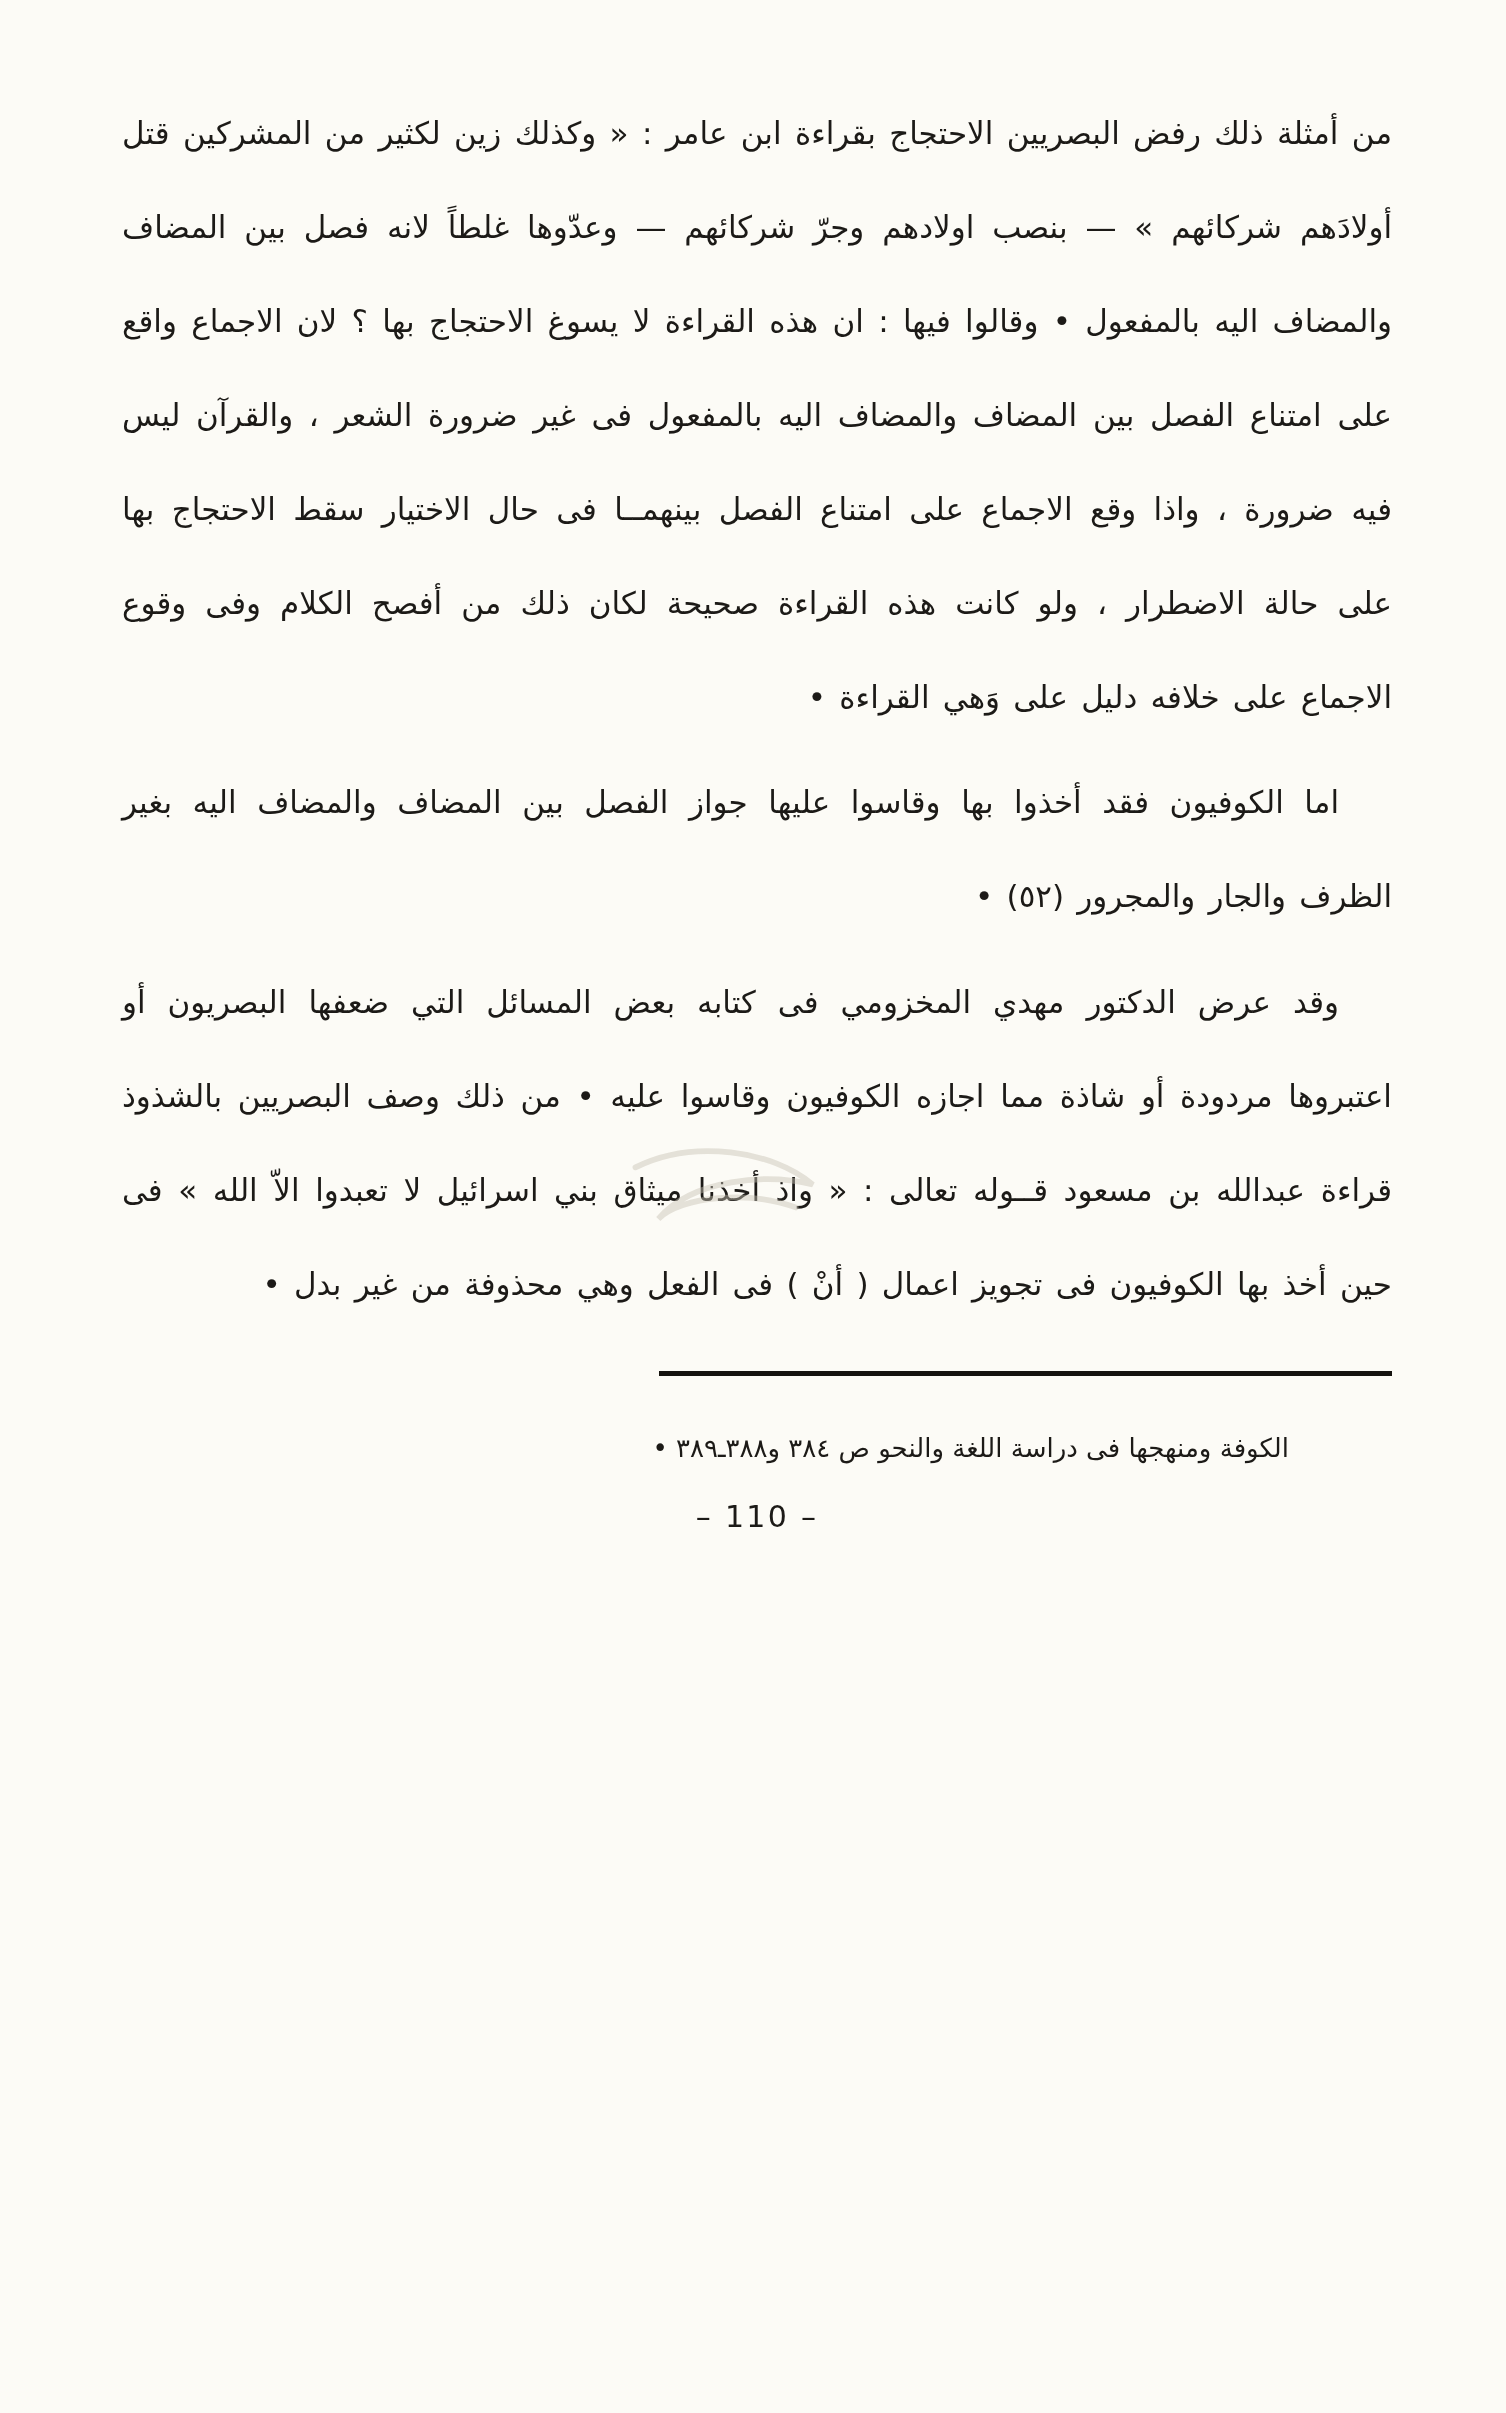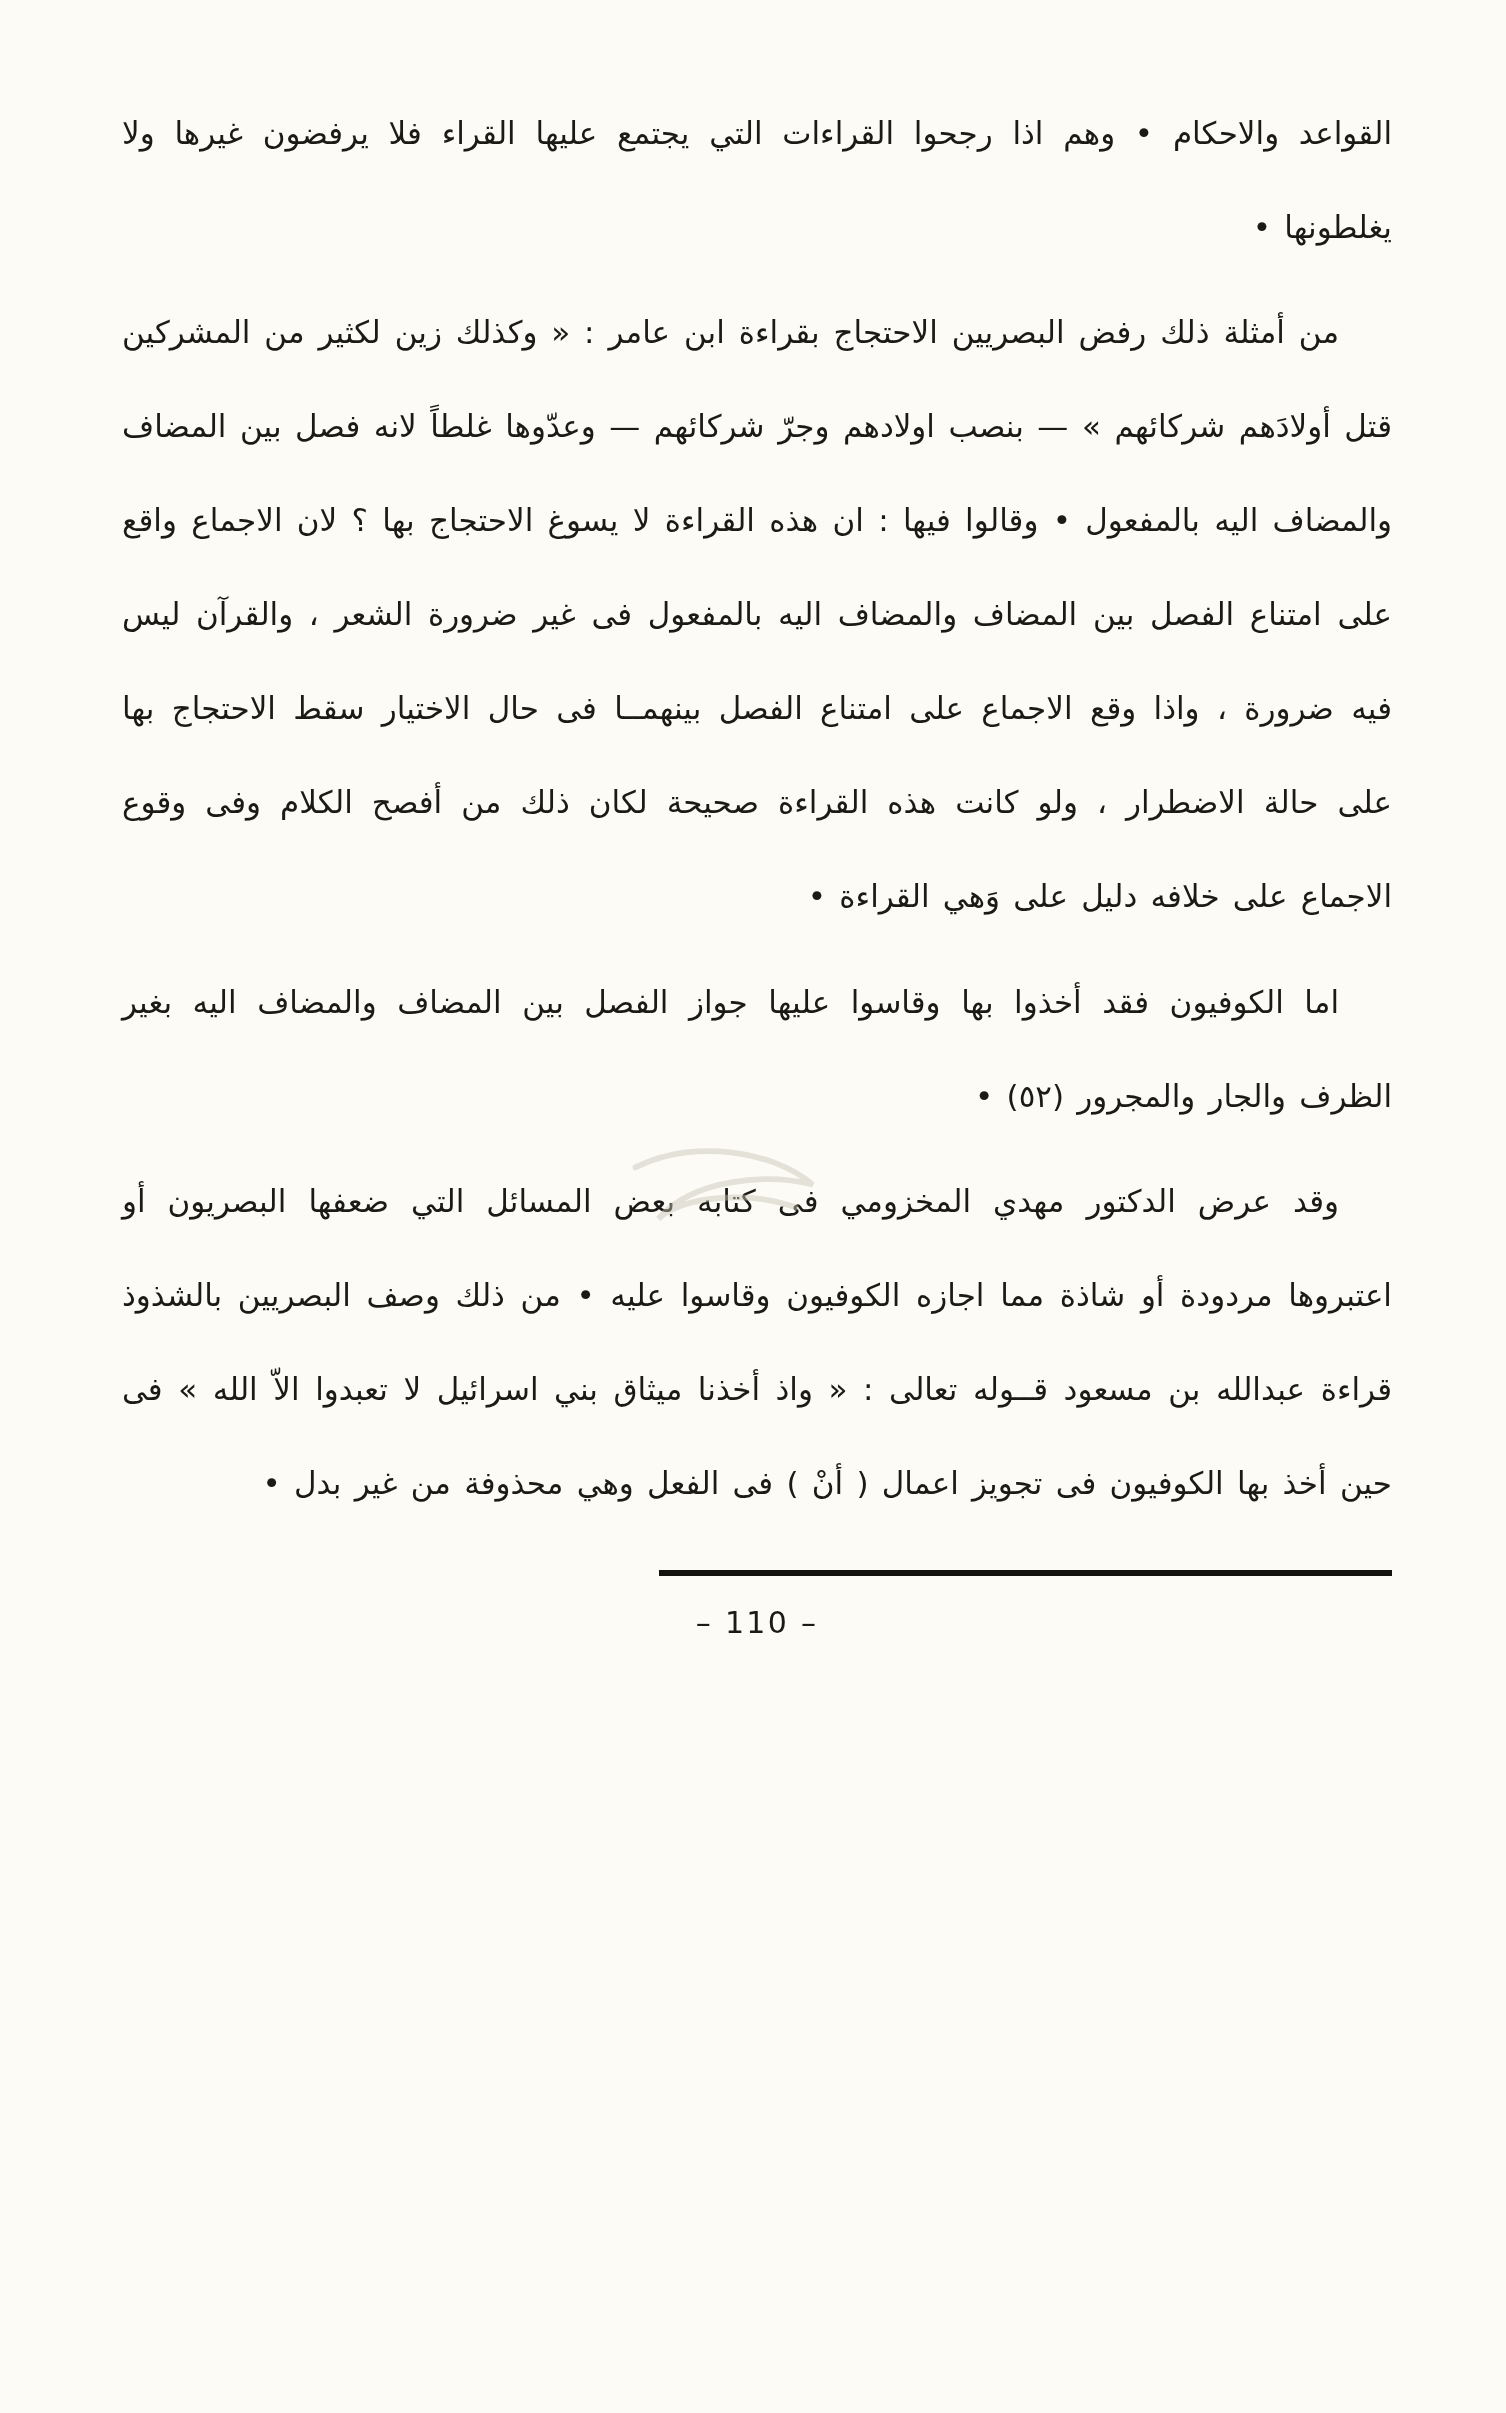--- a/index.html
+++ b/index.html
@@ -73,27 +73,27 @@
 </head>
 <body>
 
 <div class="page" style="--paper: #fcfbf6; --ink: #1c1a17;">
 
   <svg class="smudge" width="206" height="126" viewBox="0 0 360 220">
     <path d="M20,60 C120,10 260,30 330,90 C250,70 120,80 60,150 C100,110 220,100 300,130" fill="none" stroke="#c8c2b4" stroke-width="10" stroke-linecap="round"></path>
   </svg>
 
   <div class="body-text">
-    <p class="para">القواعد والاحكام • وهم اذا رجحوا القراءات التي يجتمع عليها القراء فلا يرفضون غيرها ولا يغلطونها •</p>
     <p class="para">من أمثلة ذلك رفض البصريين الاحتجاج بقراءة ابن عامر : « وكذلك زين لكثير من المشركين قتل أولادَهم شركائهم » — بنصب اولادهم وجرّ شركائهم — وعدّوها غلطاً لانه فصل بين المضاف والمضاف اليه بالمفعول • وقالوا فيها : ان هذه القراءة لا يسوغ الاحتجاج بها ؟ لان الاجماع واقع على امتناع الفصل بين المضاف والمضاف اليه بالمفعول فى غير ضرورة الشعر ، والقرآن ليس فيه ضرورة ، واذا وقع الاجماع على امتناع الفصل بينهمــا فى حال الاختيار سقط الاحتجاج بها على حالة الاضطرار ، ولو كانت هذه القراءة صحيحة لكان ذلك من أفصح الكلام وفى وقوع الاجماع على خلافه دليل على وَهي القراءة •</p>
     <p class="para">اما الكوفيون فقد أخذوا بها وقاسوا عليها جواز الفصل بين المضاف والمضاف اليه بغير الظرف والجار والمجرور (٥٢) •</p>
     <p class="para">وقد عرض الدكتور مهدي المخزومي فى كتابه بعض المسائل التي ضعفها البصريون أو اعتبروها مردودة أو شاذة مما اجازه الكوفيون وقاسوا عليه • من ذلك وصف البصريين بالشذوذ قراءة عبدالله بن مسعود قــوله تعالى : « واذ أخذنا ميثاق بني اسرائيل لا تعبدوا الاّ الله » فى حين أخذ بها الكوفيون فى تجويز اعمال ( أنْ ) فى الفعل وهي محذوفة من غير بدل •</p>
   </div>
 
   <div class="footnote-rule"></div>
 
   <div class="footnote">
+    <div class="footnote-line cont">الكوفة ومنهجها فى دراسة اللغة والنحو ص ٣٨٤ و٣٨٨ـ٣٨٩ •</div>
   </div>
 
   <div class="page-number">– 110 –</div>
 
 </div>
 
 
 </body></html>

